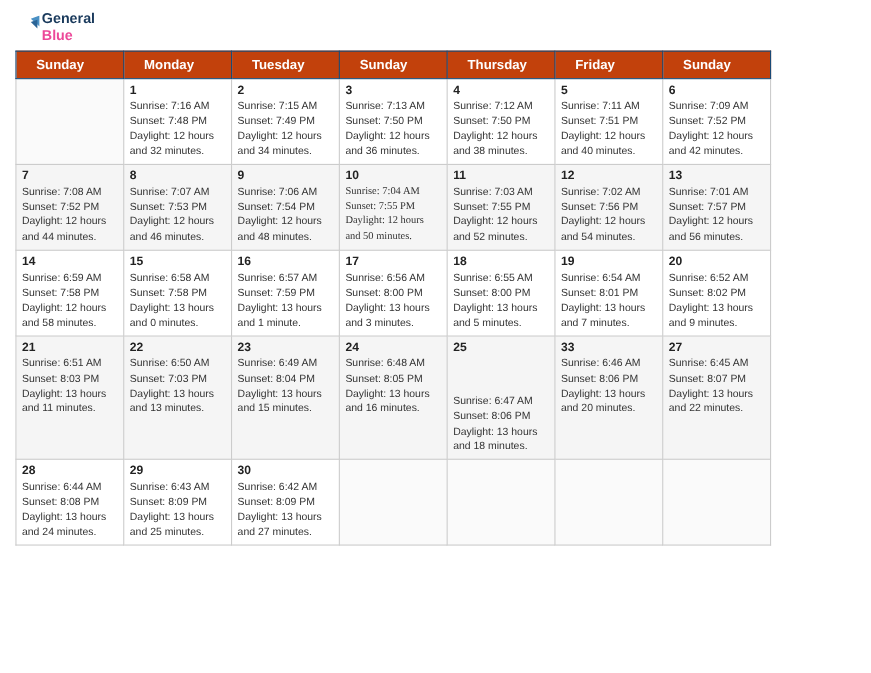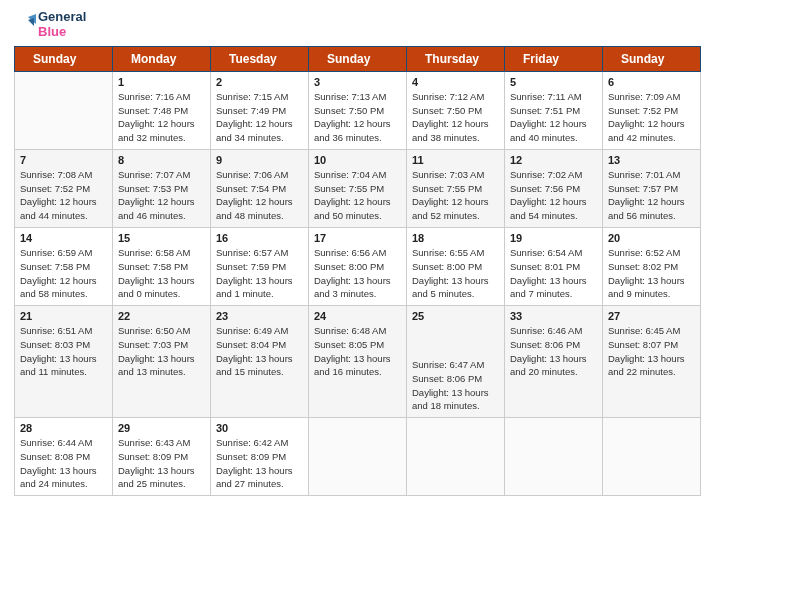--- a/index.html
+++ b/index.html
@@ -179,21 +179,21 @@
           </td>
           <td>
             <span class="day-number">9</span>
             <div class="day-info" style="white-space: pre-line;">Sunrise: 7:06 AM
 Sunset: 7:54 PM
 Daylight: 12 hours
 and 48 minutes.</div>
           </td>
           <td>
             <span class="day-number">10</span>
-            <div class="day-info" style="white-space: pre-line;">Sunrise: 7:04 AM
+            <div class="day-info" style="white-space: pre-line; font-family: Liberation Serif, serif;">Sunrise: 7:04 AM
 Sunset: 7:55 PM
 Daylight: 12 hours
 and 50 minutes.</div>
           </td>
           <td>
             <span class="day-number">11</span>
             <div class="day-info" style="white-space: pre-line;">Sunrise: 7:03 AM
 Sunset: 7:55 PM
 Daylight: 12 hours
 and 52 minutes.</div>

